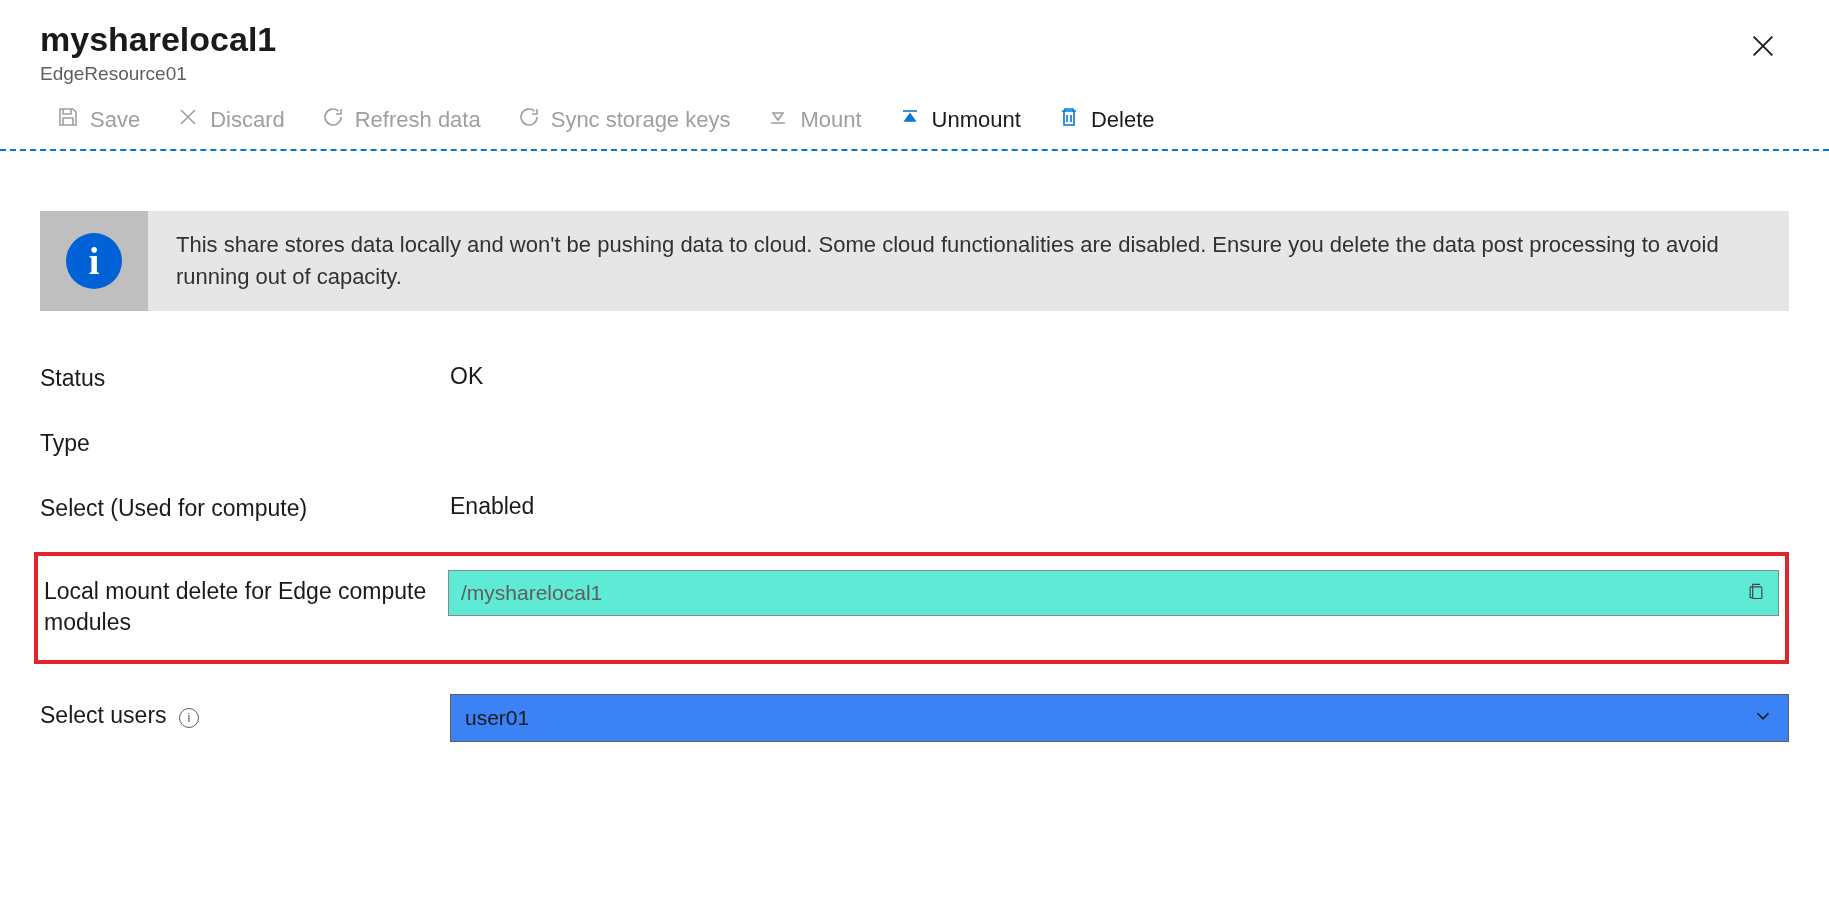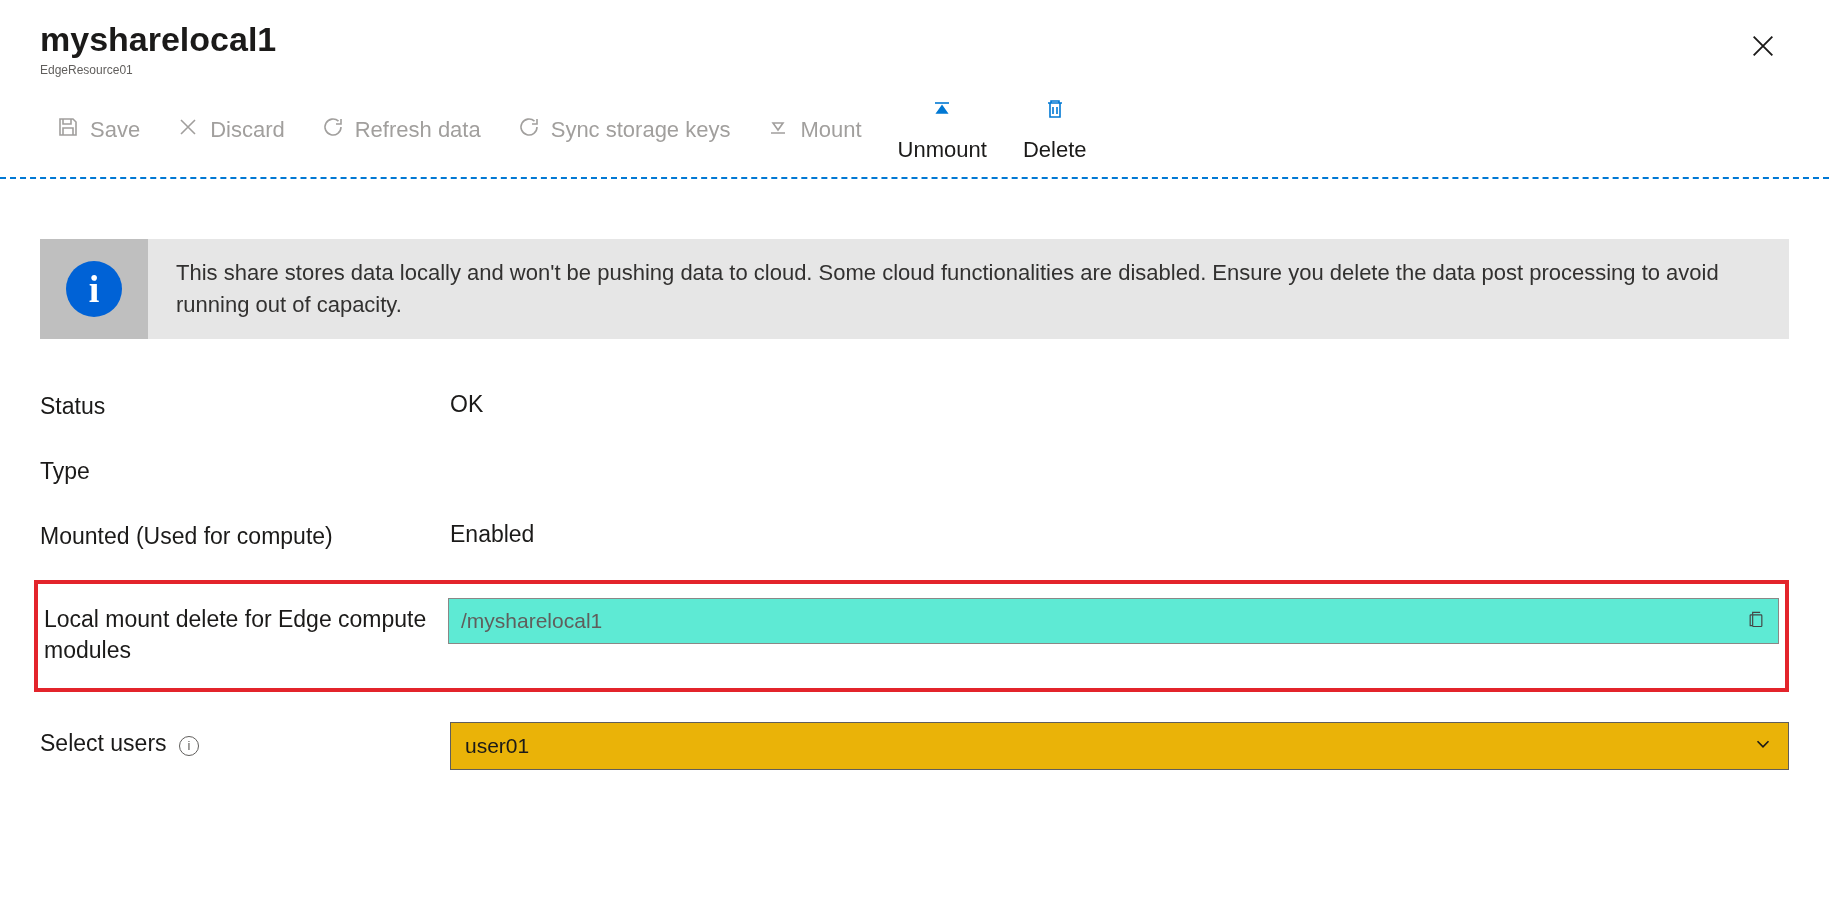--- a/index.html
+++ b/index.html
@@ -25,21 +25,21 @@
   }
   .header-text { flex: 1; }
   .panel-title {
     font-size: 34px;
     font-weight: 600;
     margin: 0;
     line-height: 1.15;
     color: #1b1a19;
   }
   .panel-subtitle {
-    font-size: 12px;
+    font-size: 19px;
     color: #605e5c;
     margin-top: 4px;
   }
   .close-btn {
     cursor: pointer;
     padding: 6px;
     margin-top: 6px;
     margin-right: 6px;
   }
   .close-btn svg { width: 28px; height: 28px; stroke: #1b1a19; stroke-width: 1.6; fill:none; }
@@ -54,21 +54,21 @@
   .tool-btn {
     display: inline-flex;
     align-items: center;
     gap: 10px;
     font-size: 22px;
     cursor: pointer;
     user-select: none;
   }
   .tool-btn.disabled { color: #a19f9d; }
   .tool-btn.disabled svg { stroke: #a19f9d; fill: none; }
-  .tool-btn.active { color: #1b1a19; flex-direction: column; }
+  .tool-btn.active { color: #1b1a19; }
   .tool-btn.active svg { stroke: #0078d4; }
   .tool-btn svg { width: 24px; height: 24px; stroke-width: 1.6; fill: none; stroke: currentColor; }
   .tool-btn .unmount-icon svg { stroke:#0078d4; fill:#0078d4; }
   .tool-btn .delete-icon svg { stroke:#0078d4; }
 
   .body {
     padding: 60px 40px 40px 40px;
   }
 
   .info-banner {
@@ -139,21 +139,21 @@
   }
   .readonly-field .val { flex:1; }
   .copy-btn { cursor:pointer; display:flex; align-items:center; }
   .copy-btn svg { width:20px; height:22px; stroke:#444; fill:none; stroke-width:1.4; }
 
   .dropdown {
     flex:1;
     display:flex;
     align-items:center;
     border: 1px solid #605e5c;
-    background:#eab308;
+    background:#3b82f6;
     height: 48px;
     padding: 16px 14px;
     font-size: 21px;
     cursor:pointer;
   }
   .dropdown .val { flex:1; color:#1b1a19; }
   .dropdown svg { width:22px; height:22px; stroke:#1b1a19; stroke-width:1.8; fill:none; }
 
   .info-inline-icon {
     display:inline-flex;
@@ -260,21 +260,21 @@
     <div class="prop-row">
       <div class="prop-label">Status</div>
       <div class="prop-value">OK</div>
     </div>
 
     <div class="prop-row">
       <div class="prop-label">Type</div>
     </div>
 
     <div class="prop-row">
-      <div class="prop-label">Mounted (Used for compute)</div>
+      <div class="prop-label">Select (Used for compute)</div>
       <div class="prop-value">Enabled</div>
     </div>
 
     <div class="prop-row highlight">
       <div class="prop-label">Local mount delete for Edge compute modules</div>
       <div class="readonly-field">
         <span class="val">/mysharelocal1</span>
         <span class="copy-btn">
           <span>
             <svg viewBox="0 0 24 24">

